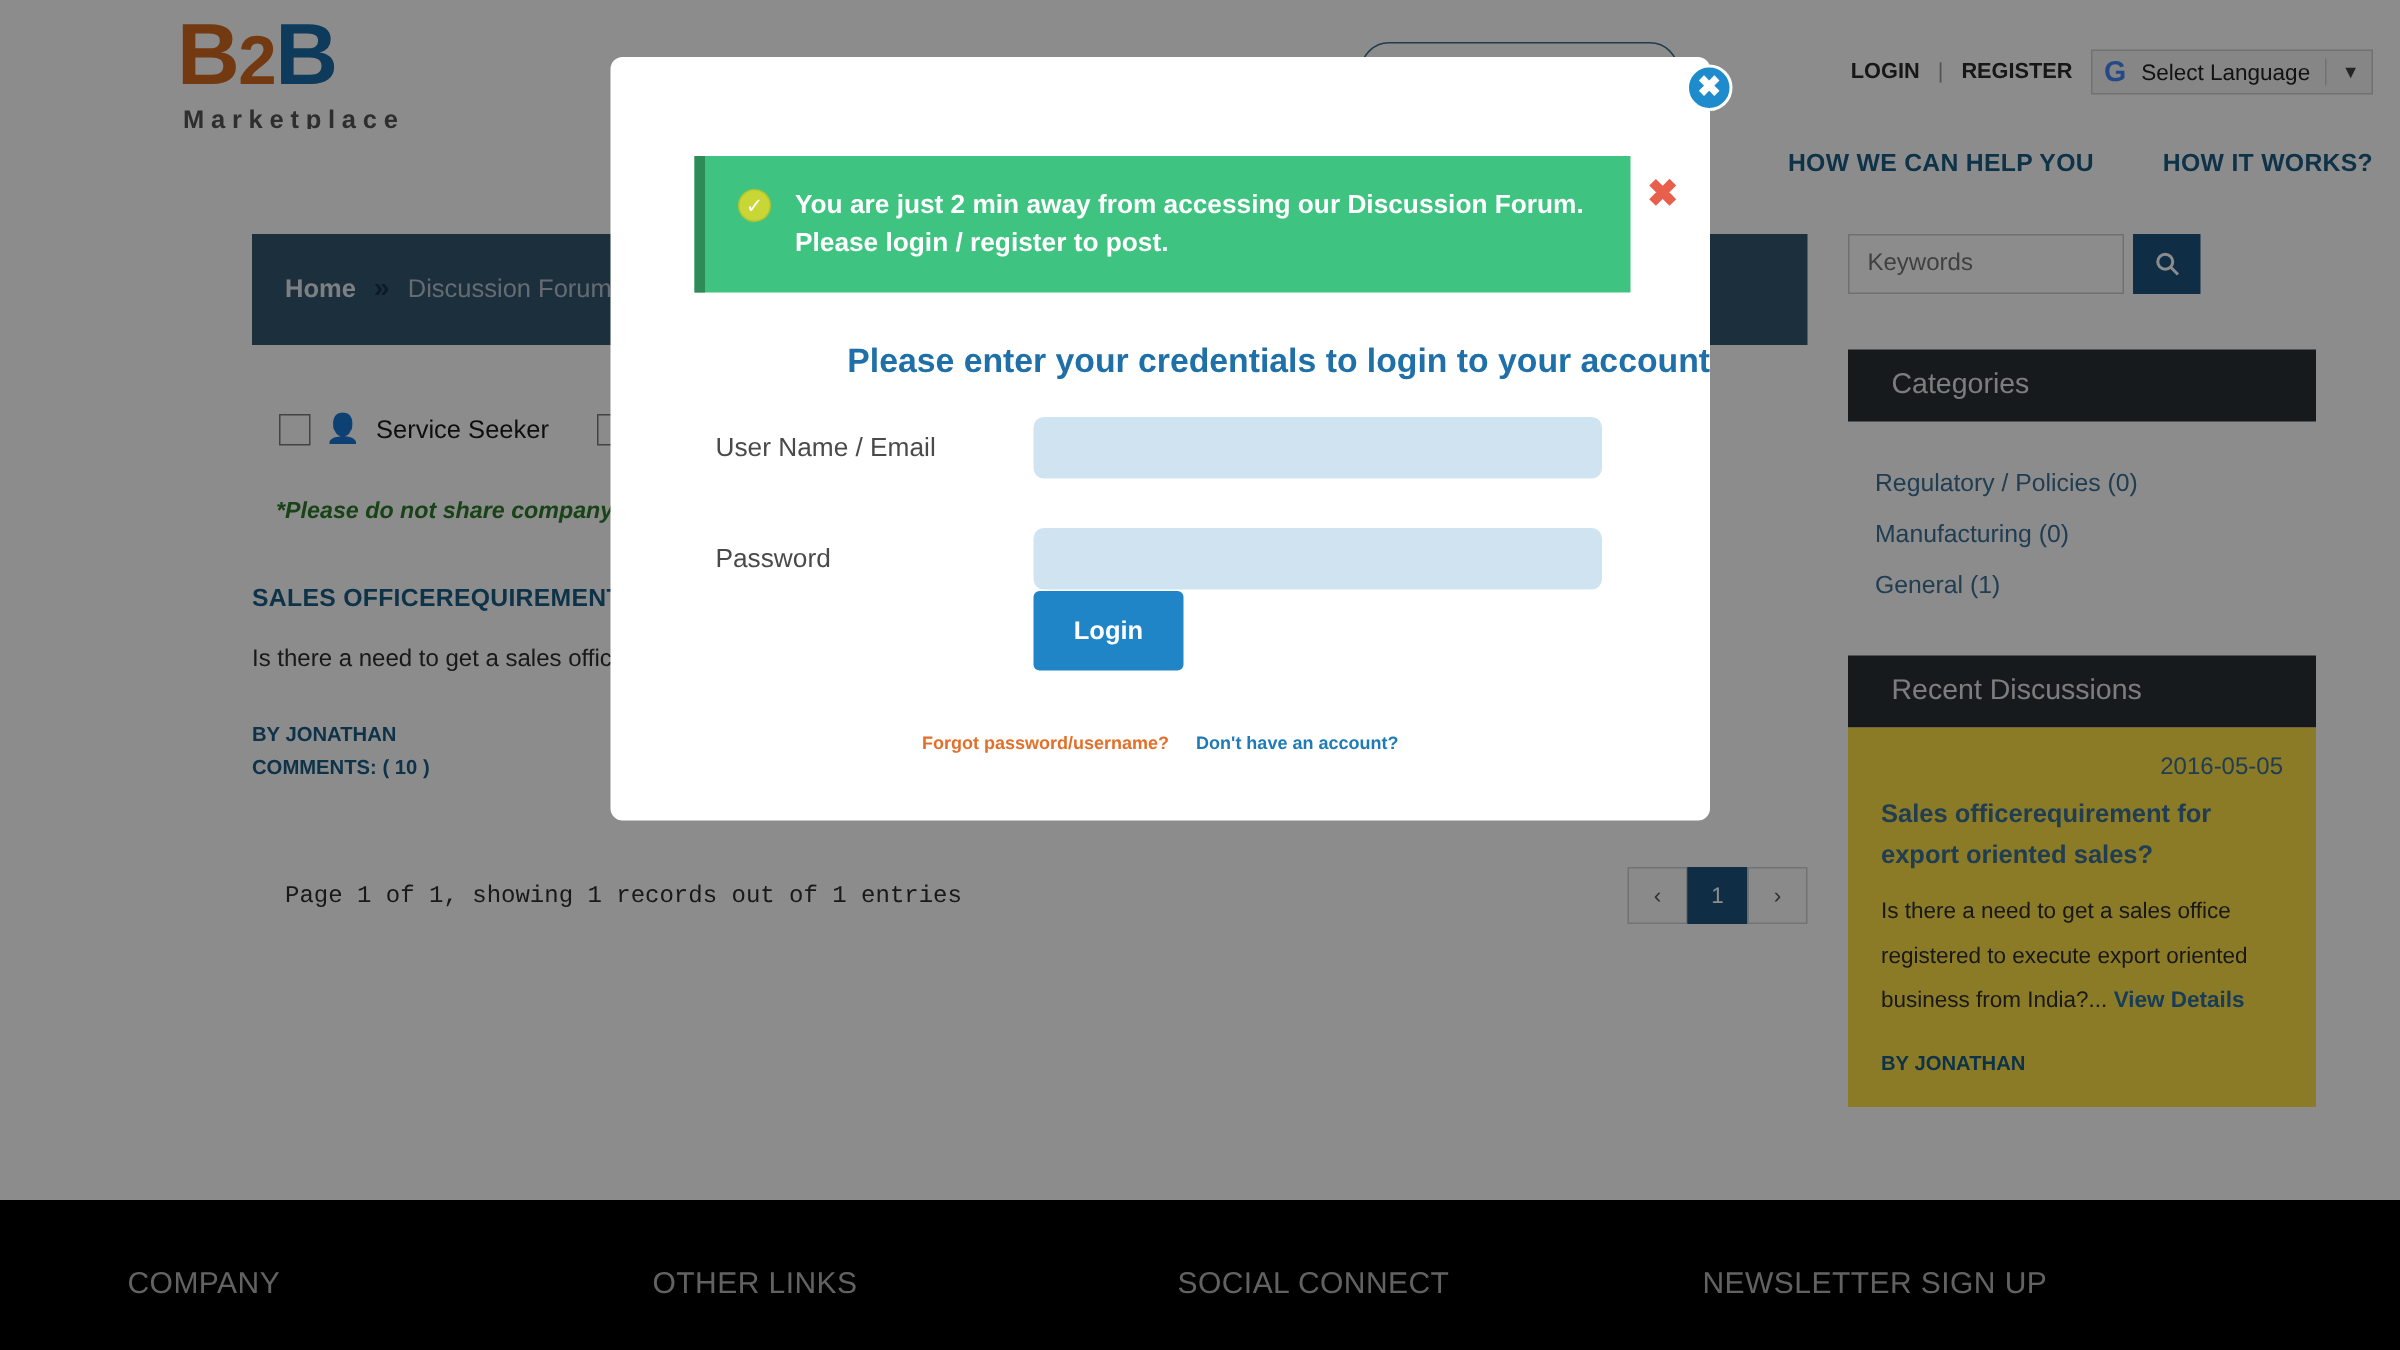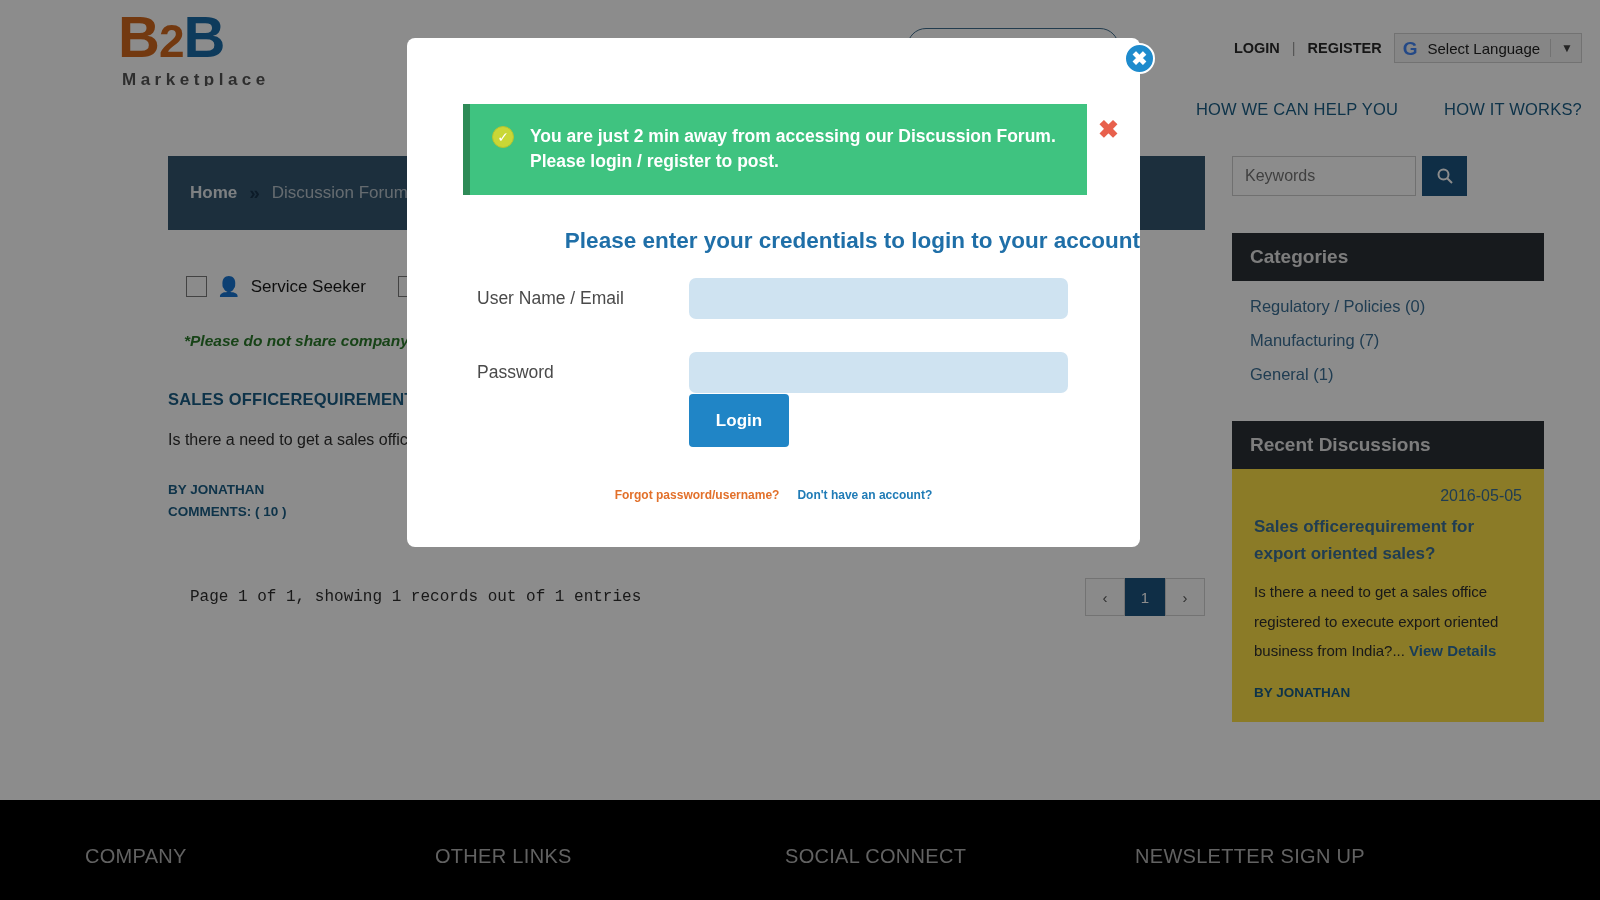--- a/index.html
+++ b/index.html
@@ -51,21 +51,21 @@
   .gt-divider { width: 1px; height: 18px; background: #cfcfcf; }
   .gt-caret { font-size: 12px; color: #444; }
 
   .mainnav {
     position: absolute; left: 0; top: 86px; width: 1600px; height: 54px;
     background: #ffffff;
   }
   .mainnav-inner {
     position: absolute; right: 18px; top: 14px;
     display: flex; gap: 46px;
-    font-size: 16.5px; font-weight: normal; color: #1b5e86;
+    font-size: 16.5px; font-weight: bold; color: #1b5e86;
     letter-spacing: .2px;
   }
 
   .pagebody {
     position: absolute; left: 0; top: 128px; width: 1600px; height: 660px;
     background: #ffffff;
   }
   .container { position: relative; width: 1440px; margin: 0 auto; }
 
   .breadcrumb {
@@ -120,24 +120,24 @@
     width: 184px; height: 40px; border: 1px solid #cccccc; background: #fff;
     font-size: 16px; color: #a21caf; padding: 0 12px; font-family: inherit;
   }
   .sb-search-btn {
     width: 45px; height: 40px; background: #1c5580; border: none;
     display: flex; align-items: center; justify-content: center;
     color: #ffffff;
   }
   .panel-head {
     margin-top: 37px; height: 48px; background: #2b3036;
-    display: flex; align-items: center; padding-left: 18px;
-    color: #e3e3e3; font-size: 19px; font-weight: bold;
-  }
-  .cat-list { padding: 16px 0 0 18px; }
+    display: flex; align-items: center; padding-left: 29px;
+    color: #e3e3e3; font-size: 19px; font-weight: normal;
+  }
+  .cat-list { padding: 32px 0 0 18px; }
   .cat-item { font-size: 16.5px; color: #3b6f95; margin-bottom: 15px; }
 
   .rd-card { background: #fde047; padding: 18px 22px 22px 22px; }
   .rd-date { text-align: right; font-size: 16px; color: #3b6f95; }
   .rd-title { margin-top: 8px; font-size: 17px; font-weight: bold; color: #3b6f95; line-height: 1.6; }
   .rd-body { margin-top: 10px; font-size: 15px; color: #2e2e2e; line-height: 1.95; }
   .rd-link { color: #2f6f9e; font-weight: bold; }
   .rd-author { margin-top: 20px; font-size: 13.5px; font-weight: bold; color: #1b5e86; }
 
   .footer {
@@ -302,21 +302,21 @@
               <svg width="18" height="18" viewBox="0 0 18 18">
                 <circle cx="7.5" cy="7.5" r="5" stroke="#fff" stroke-width="2" fill="none"></circle>
                 <line x1="11.2" y1="11.2" x2="16" y2="16" stroke="#fff" stroke-width="2"></line>
               </svg>
             </span>
           </div>
 
           <div class="panel-head">Categories</div>
           <div class="cat-list">
             <div class="cat-item">Regulatory / Policies (0)</div>
-            <div class="cat-item">Manufacturing (7)</div>
+            <div class="cat-item">Manufacturing (0)</div>
             <div class="cat-item">General (1)</div>
           </div>
 
           <div class="panel-head">Recent Discussions</div>
           <div class="rd-card">
             <div class="rd-date">2016-05-05</div>
             <div class="rd-title">Sales officerequirement for export oriented sales?</div>
             <div class="rd-body">
               <span>Is there a need to get a sales office registered to execute export oriented business from India?...</span>
               <span class="rd-link">View Details</span>

